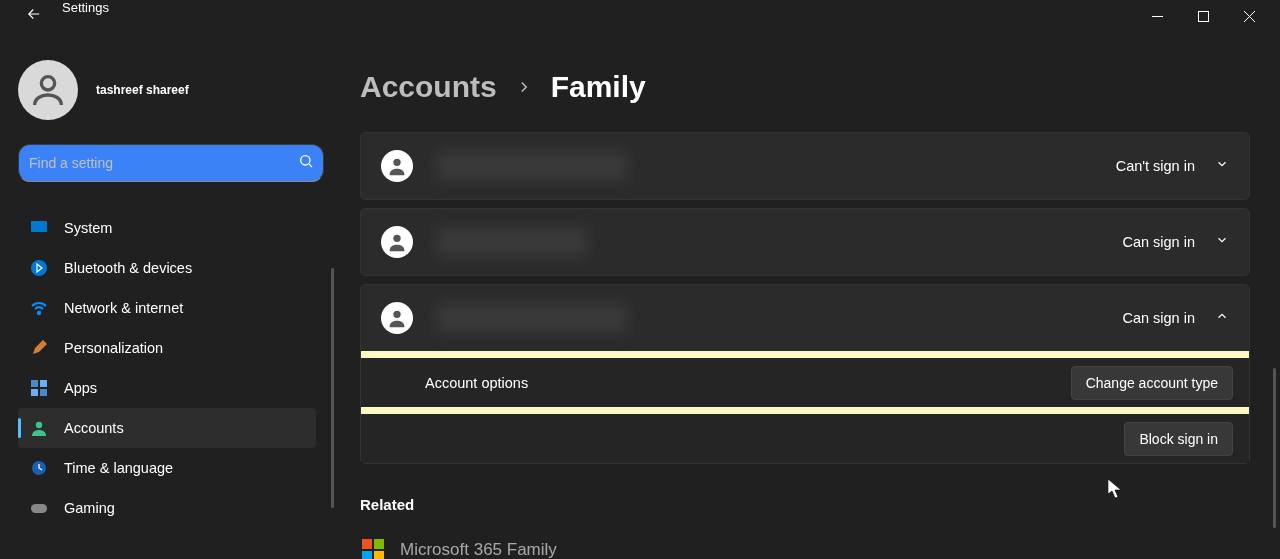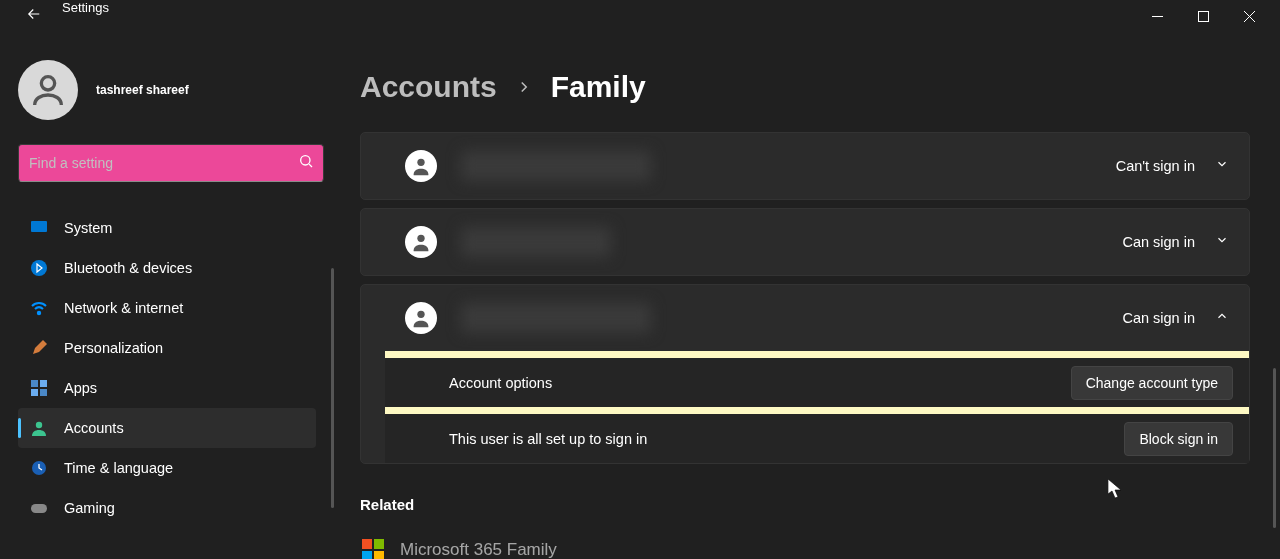--- a/index.html
+++ b/index.html
@@ -12,40 +12,40 @@
 .window-controls button { width: 46px; height: 32px; background: transparent; border: none; color: #fff; display: flex; align-items: center; justify-content: center; cursor: pointer; }
 
 .layout { display: flex; height: calc(100% - 48px); }
 
 .sidebar { width: 340px; padding: 12px 16px 0 18px; display: flex; flex-direction: column; position: relative; }
 .user-block { display: flex; align-items: center; margin-bottom: 24px; }
 .avatar { width: 60px; height: 60px; border-radius: 50%; background: #d9d9d9; display: flex; align-items: center; justify-content: center; }
 .username { margin-left: 18px; font-size: 12px; font-weight: 600; }
 
 .search { position: relative; margin-bottom: 26px; }
-.search input { width: 100%; height: 38px; background: #ec4899; border: 1px solid #3a3a3a; border-bottom: 1px solid #8a8a8a; border-radius: 4px; color: #fff; padding: 0 40px 0 10px; font-size: 14px; }
+.search input { width: 100%; height: 38px; background: #3b82f6; border: 1px solid #3a3a3a; border-bottom: 1px solid #8a8a8a; border-radius: 12px; color: #fff; padding: 0 40px 0 10px; font-size: 14px; }
 .search input::placeholder { color: #c0c0c0; }
 .search .sicon { position: absolute; right: 10px; top: 50%; transform: translateY(-50%); color: #fff; }
 
 .nav { display: flex; flex-direction: column; gap: 0; overflow-y: auto; padding-right: 8px; }
 .nav-item { display: flex; align-items: center; height: 40px; border-radius: 4px; padding-left: 12px; cursor: pointer; position: relative; }
 .nav-item.active { background: #2d2d2d; }
 .nav-item.active::before { content: ""; position: absolute; left: 0; top: 10px; bottom: 10px; width: 3px; background: #4cc2ff; border-radius: 2px; }
 .nav-item .nicon { width: 18px; height: 18px; margin-right: 16px; flex-shrink: 0; }
 .nav-item .nlabel { font-size: 14.5px; color: #fff; }
 
 .side-scroll { position: absolute; right: 6px; top: 220px; width: 3px; height: 240px; background: #555; border-radius: 2px; }
 
 .main { flex: 1; padding: 22px 30px 0 20px; overflow-y: auto; position: relative; }
 .breadcrumb { display: flex; align-items: center; gap: 18px; margin-bottom: 28px; }
 .breadcrumb .bc-parent { font-size: 30px; font-weight: 600; color: #bdbdbd; }
 .breadcrumb .chev { color: #bdbdbd; }
 .breadcrumb .bc-current { font-size: 30px; font-weight: 600; color: #fff; }
 
-.card { background: #2b2b2b; border: 1px solid #333; border-radius: 5px; margin-bottom: 8px; padding-left: 24px; }
+.card { background: #2b2b2b; border: 1px solid #333; border-radius: 5px; margin-bottom: 8px; }
 .card-row { display: flex; align-items: center; height: 66px; padding: 0 20px; cursor: pointer; }
 .card-row .uavatar { width: 32px; height: 32px; border-radius: 50%; background: #fff; display: flex; align-items: center; justify-content: center; }
 .card-row .uname { margin-left: 24px; width: 190px; height: 30px; background: #3a3a3a; filter: blur(7px); border-radius: 3px; }
 .card-row .uname.sm { width: 150px; }
 .card-row .status { margin-left: auto; font-size: 14.5px; color: #fff; }
 .card-row .expander { margin-left: 20px; color: #fff; }
 
 .sub-row { display: flex; align-items: center; height: 56px; padding: 0 16px 0 64px; border-top: 7px solid #fef9c3; background: #252525; }
 .sub-row .sub-label { font-size: 14.5px; color: #fff; }
 .sub-row .sub-btn { margin-left: auto; background: #383838; border: 1px solid #444; color: #fff; height: 34px; padding: 0 14px; border-radius: 4px; font-size: 14px; cursor: pointer; }
@@ -223,21 +223,20 @@
         <span class="status">Can sign in</span>
         <span class="expander"><svg width="14" height="14" viewBox="0 0 24 24" fill="none" stroke="currentColor" stroke-width="2">
               <path d="m6 15 6-6 6 6"></path>
             </svg></span>
       </div>
       <div class="sub-row">
         <span class="sub-label">Account options</span>
         <button class="sub-btn">Change account type</button>
       </div>
       <div class="sub-row">
-        <span class="sub-label">This user is all set up to sign in</span>
         <button class="sub-btn">Block sign in</button>
       </div>
     </div>
 
     <div class="related-h">Related</div>
     <div class="related-item">
       <span class="ricon"><svg width="26" height="26" viewBox="0 0 26 26">
             <rect x="2" y="2" width="10" height="10" fill="#f25022"></rect>
             <rect x="14" y="2" width="10" height="10" fill="#7fba00"></rect>
             <rect x="2" y="14" width="10" height="10" fill="#00a4ef"></rect>

